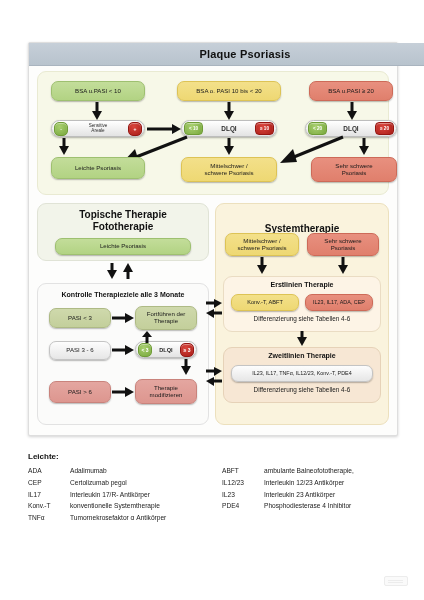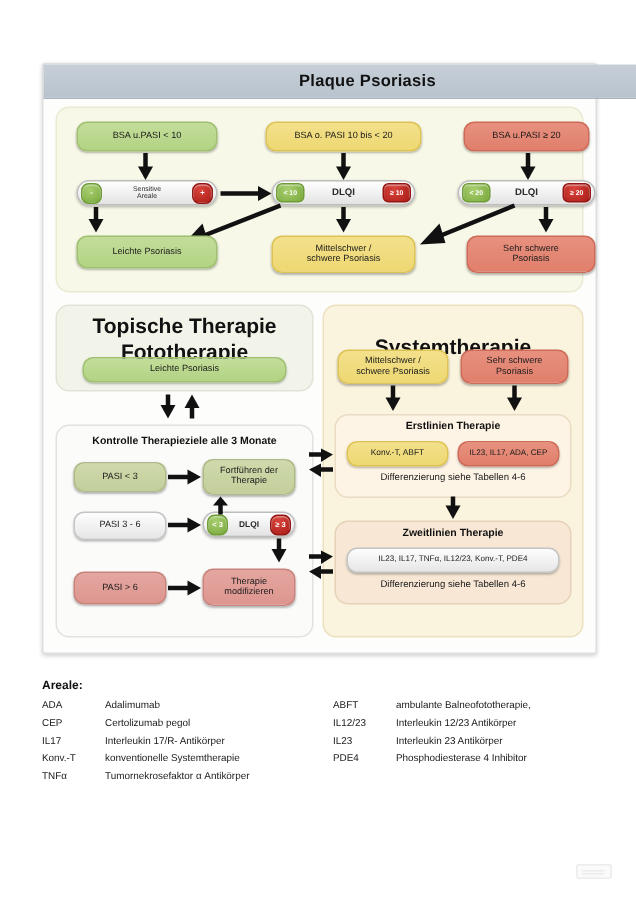--- a/index.html
+++ b/index.html
@@ -42,21 +42,21 @@
   .yellow{background:linear-gradient(#f3e08a,#eed873);border:1px solid #ddc355;}
   .red{background:linear-gradient(#e8907f,#e07f6c);border:1px solid #cd6a58;}
   .olive{background:linear-gradient(#cfd9ac,#c3cf9b);border:1px solid #aeba85;}
   .pinkish{background:linear-gradient(#e4a6a0,#dd968f);border:1px solid #c9837c;}
   .grey{background:linear-gradient(#fdfdfd,#e6e6e6);border:1px solid #c4c4c4;}
 
   
   .panel{position:absolute;border-radius:9px;box-sizing:border-box;}
   .panel-hdr{
     position:absolute;left:0;width:100%;text-align:center;
-    font-size:14px;font-weight:bold;color:#111;
+    font-size:10px;font-weight:bold;color:#111;
   }
   .sub-hdr{
     position:absolute;left:0;width:100%;text-align:center;
     font-size:7px;font-weight:bold;color:#111;
   }
   .note{
     position:absolute;left:0;width:100%;text-align:center;
     font-size:6.4px;color:#1a1a1a;
   }
 
@@ -333,21 +333,21 @@
     <div class="arrow" style="left:177px;top:334px;">
       <svg width="16" height="9">
           <path d="M16,4 L7,4" stroke="#111" stroke-width="3"></path>
           <path d="M8,0 L8,9 L0,4 Z" fill="#111"></path>
         </svg>
     </div>
 
   </div>
 
   <div class="legend">
-    <div class="legend-title">Areale:</div>
+    <div class="legend-title">Leichte:</div>
     <div class="legend-grid">
       <div class="abbr">ADA</div>
       <div>Adalimumab</div>
       <div class="abbr">ABFT</div>
       <div>ambulante Balneofototherapie,</div>
 
       <div class="abbr">CEP</div>
       <div>Certolizumab pegol</div>
       <div class="abbr">IL12/23</div>
       <div>Interleukin 12/23 Antikörper</div>

